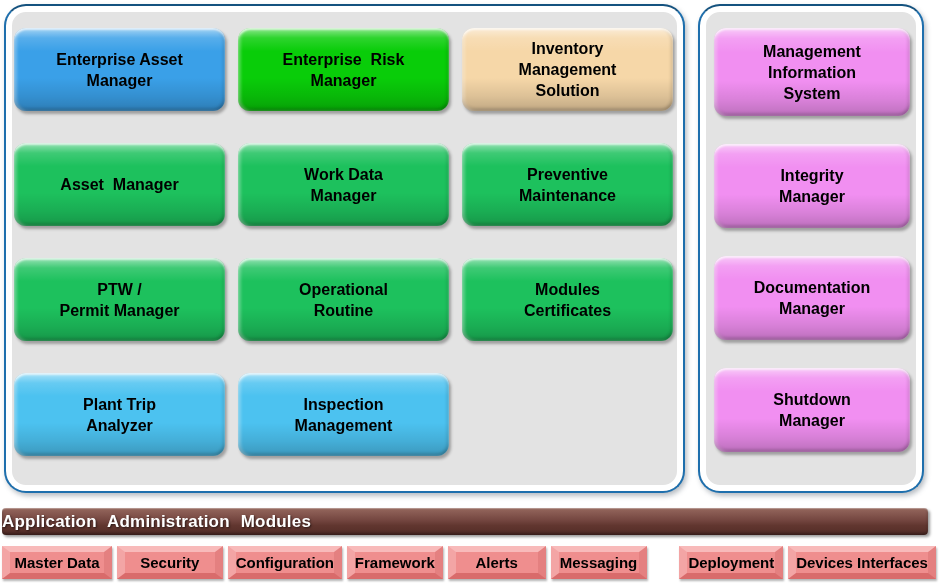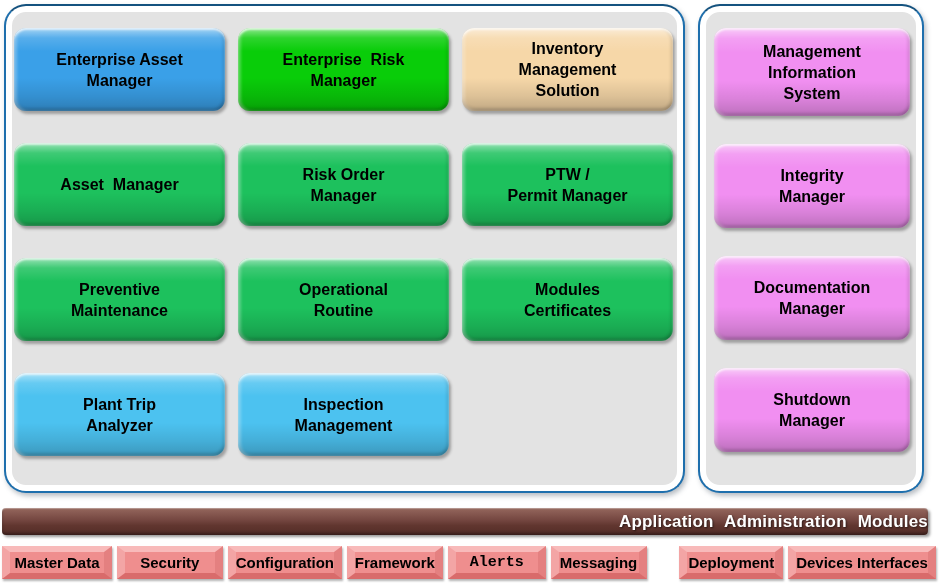--- a/index.html
+++ b/index.html
@@ -84,21 +84,21 @@
       #95675D 0%,
       var(--maroon, #744640) 45%,
       #61362F 65%,
       #532C27 100%);
     box-shadow:
       inset 0 1px 1px rgba(255,255,255,.35),
       inset 0 -2px 3px rgba(0,0,0,.35),
       2px 2px 3px rgba(0,0,0,.40);
     display: flex;
     align-items: center;
-    justify-content: flex-end;
+    justify-content: flex-start;
   }
   .admin-bar-title {
     color: #ffffff;
     font-weight: bold;
     font-size: 17px;
     word-spacing: 6px;
     letter-spacing: .2px;
     text-shadow: 1px 1px 2px rgba(0,0,0,.55);
   }
 
@@ -125,47 +125,47 @@
     font-weight: bold;
     font-size: 15px;
     color: #000000;
     white-space: nowrap;
     cursor: pointer;
   }
   .admin-row > :nth-child(1) { flex: 0 0 110px; }
   .admin-row > :nth-child(2) { flex: 0 0 106px; }
   .admin-row > :nth-child(3) { flex: 0 0 108px; }
   .admin-row > :nth-child(4) { flex: 0 0 96px; }
-  .admin-row > :nth-child(5) { flex: 0 0 98px; font-family: Liberation Mono, monospace; }
+  .admin-row > :nth-child(5) { flex: 0 0 98px; }
   .admin-row > :nth-child(6) { flex: 0 0 96px; }
   .admin-row > :nth-child(7) { flex: 0 0 104px; margin-left: 28px; }
   .admin-row > :nth-child(8) { flex: 0 0 146px; }
 </style>
 </head>
 <body>
 
 <div class="canvas">
 
   <div class="top-row">
 
     <div class="panel main-panel">
       <div class="module-btn c-blue">Enterprise Asset
 Manager</div>
       <div class="module-btn c-bright-green">Enterprise  Risk
 Manager</div>
       <div class="module-btn c-tan">Inventory
 Management
 Solution</div>
       <div class="module-btn c-green">Asset  Manager</div>
-      <div class="module-btn c-green">Risk Order
-Manager</div>
+      <div class="module-btn c-green">Work Data
+Manager</div>
+      <div class="module-btn c-green">Preventive
+Maintenance</div>
       <div class="module-btn c-green">PTW /
 Permit Manager</div>
-      <div class="module-btn c-green">Preventive
-Maintenance</div>
       <div class="module-btn c-green">Operational
 Routine</div>
       <div class="module-btn c-green">Modules
 Certificates</div>
       <div class="module-btn c-cyan">Plant Trip
 Analyzer</div>
       <div class="module-btn c-cyan">Inspection
 Management</div>
     </div>
 

